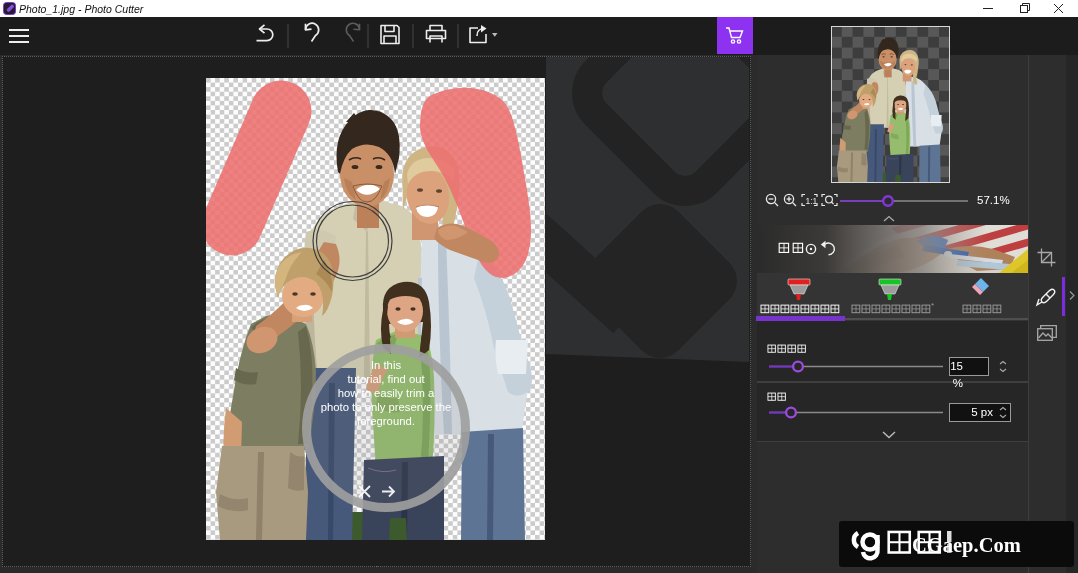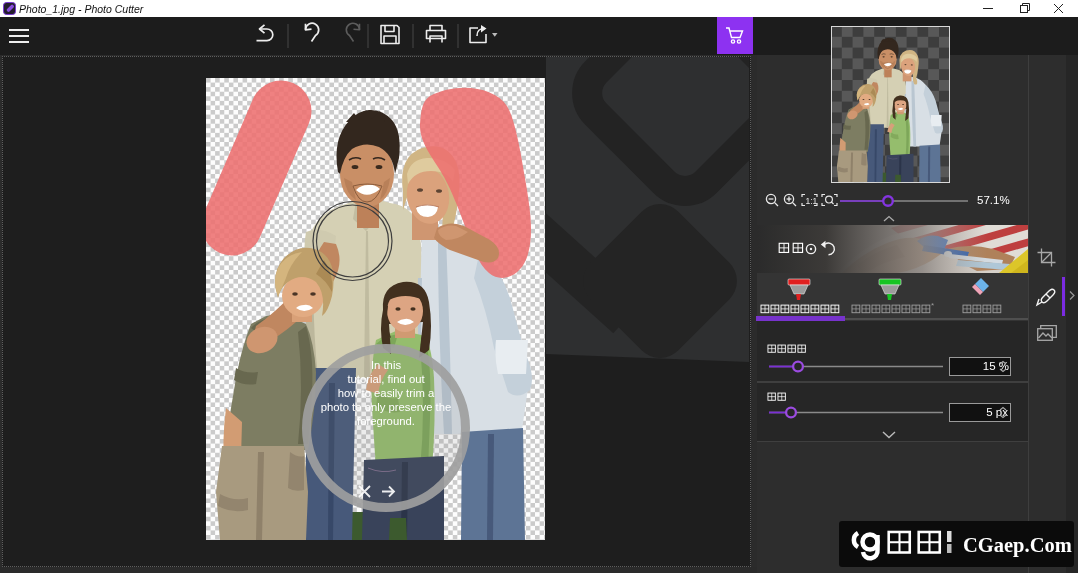--- a/index.html
+++ b/index.html
@@ -402,37 +402,37 @@
       <use href="#cj" x="10" y="0" width="9.5" height="9.5"></use>
       <use href="#cj" x="20" y="0" width="9.5" height="9.5"></use>
       <use href="#cj" x="30" y="0" width="9.5" height="9.5"></use>
     </g>
 </svg>
 <svg class="abs" style="left:768px;top:359px" width="178" height="15" viewBox="0 0 178 15">
 <line x1="1" y1="7.5" x2="175" y2="7.5" stroke="#8a8a8a" stroke-width="1.6"></line>
 <line x1="1" y1="7.5" x2="24" y2="7.5" stroke="#7b2fd6" stroke-width="1.8"></line>
 <circle cx="30" cy="7.5" r="4.9" fill="#262626" stroke="#9b4be0" stroke-width="2.3"></circle>
 </svg>
-<div class="abs" style="left:949px;top:357px;width:62px;height:19px;background:#111;border:1px solid #9a9a9a;color:#fff;font-size:11.5px;text-align:right;line-height:17px;padding-right:1px;box-sizing:border-box;">15 %</div>
+<div class="abs" style="left:949px;top:357px;width:40px;height:19px;background:#111;border:1px solid #9a9a9a;color:#fff;font-size:11.5px;text-align:right;line-height:17px;padding-right:25px;box-sizing:border-box;">15 %</div>
 <svg class="abs" style="left:997px;top:359px" width="13" height="15" viewBox="0 0 13 15">
 <path d="M3,5 L6,2.5 L9,5" fill="none" stroke="#aaa" stroke-width="1.1"></path>
 <path d="M3,10 L6,12.5 L9,10" fill="none" stroke="#aaa" stroke-width="1.1"></path>
 </svg>
 <svg class="abs" style="left:767px;top:392px" width="20" height="10" viewBox="0 0 20 10">
 <g style="color:#fff">
       <use href="#cj" x="0" y="0" width="9.5" height="9.5"></use>
       <use href="#cj" x="10" y="0" width="9.5" height="9.5"></use>
     </g>
 </svg>
 <svg class="abs" style="left:768px;top:405px" width="178" height="15" viewBox="0 0 178 15">
 <line x1="1" y1="7.5" x2="175" y2="7.5" stroke="#8a8a8a" stroke-width="1.6"></line>
 <line x1="1" y1="7.5" x2="17" y2="7.5" stroke="#7b2fd6" stroke-width="1.8"></line>
 <circle cx="23" cy="7.5" r="4.9" fill="#262626" stroke="#9b4be0" stroke-width="2.3"></circle>
 </svg>
-<div class="abs" style="left:949px;top:403px;width:62px;height:19px;background:#111;border:1px solid #9a9a9a;color:#fff;font-size:11.5px;text-align:right;line-height:17px;padding-right:2px;box-sizing:border-box;">5 px</div>
+<div class="abs" style="left:949px;top:403px;width:62px;height:19px;background:#111;border:1px solid #9a9a9a;color:#fff;font-size:11.5px;text-align:right;line-height:17px;padding-right:17px;box-sizing:border-box;">5 px</div>
 <svg class="abs" style="left:997px;top:405px" width="13" height="15" viewBox="0 0 13 15">
 <path d="M3,5 L6,2.5 L9,5" fill="none" stroke="#aaa" stroke-width="1.1"></path>
 <path d="M3,10 L6,12.5 L9,10" fill="none" stroke="#aaa" stroke-width="1.1"></path>
 </svg>
 <svg class="abs" style="left:881px;top:430px" width="16" height="9" viewBox="0 0 16 9">
 <path d="M2,2 L8,7.5 L14,2" fill="none" stroke="#bbb" stroke-width="1.4"></path>
 </svg>
 
 <svg class="abs" style="left:1037px;top:248px" width="19" height="19" viewBox="0 0 19 19">
 <g fill="none" stroke="#a8a8a8" stroke-width="1.3">
@@ -462,13 +462,13 @@
 <path d="M10,7 A8,8 0 0 0 10,21" fill="none" stroke="#fff" stroke-width="4.5"></path>
 <circle cx="22" cy="16" r="7.5" fill="none" stroke="#fff" stroke-width="4.5"></circle>
 <path d="M29.5,9 L29.5,24 A7,7 0 0 1 15,26" fill="none" stroke="#fff" stroke-width="4.5"></path>
 <g style="color:#fff">
       <use href="#cj" x="38" y="3" width="27" height="27"></use>
       <use href="#cj" x="68" y="3" width="27" height="27"></use>
     </g>
 <rect x="99" y="5" width="4.5" height="11" fill="#ddd"></rect>
 <rect x="99" y="18" width="4.5" height="9" fill="#bbb"></rect>
 </svg>
-<div class="abs" style="left:963px;top:534px;color:#fff;font-size:20.5px;font-weight:bold;font-family:'Liberation Serif',serif;">CGaep.Com</div>
+<div class="abs" style="left:912px;top:534px;color:#fff;font-size:20.5px;font-weight:bold;font-family:'Liberation Serif',serif;">CGaep.Com</div>
 
 </body></html>

